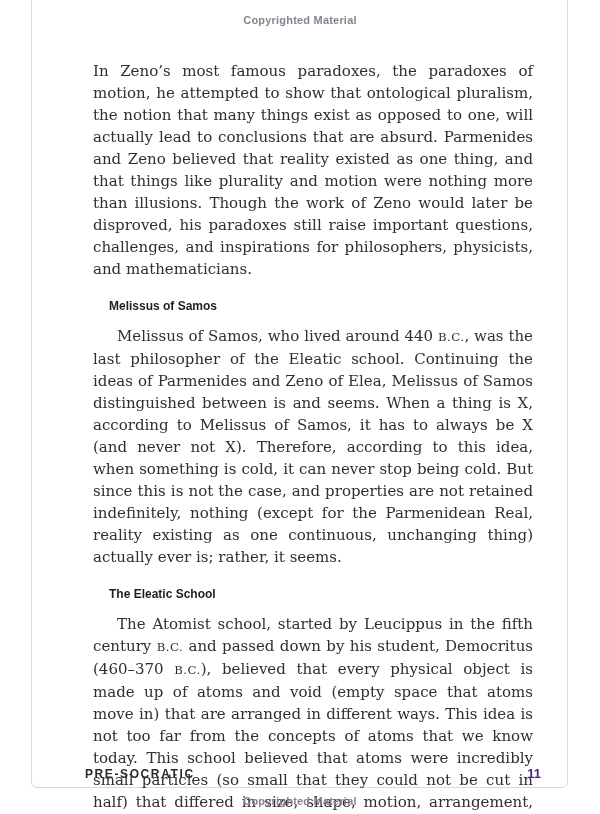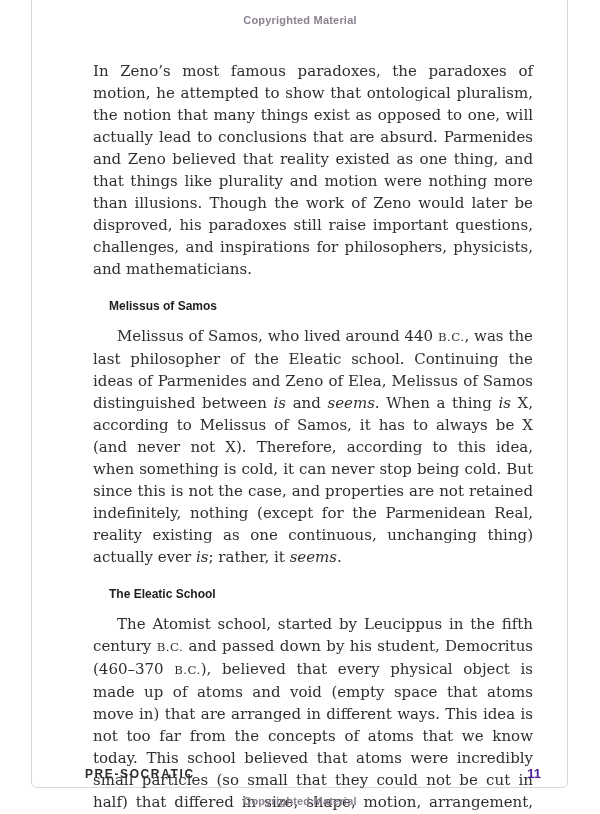--- a/index.html
+++ b/index.html
@@ -58,21 +58,21 @@
     text-indent: 24px;
   }
   .section-heading {
     font-family: "Liberation Sans", sans-serif;
     font-size: 12px;
     font-weight: bold;
     color: #1e1e1e;
     margin: 15px 0 6px 24px;
     text-align: left;
   }
-  .seg-italic { font-style: italic; }
+  .seg-italic { }
   .seg-smallcaps { font-size: 0.78em; letter-spacing: 0.04em; }
   .footer {
     position: absolute;
     left: 85px;
     top: 766px;
     width: 456px;
     display: flex;
     justify-content: space-between;
     align-items: baseline;
   }

